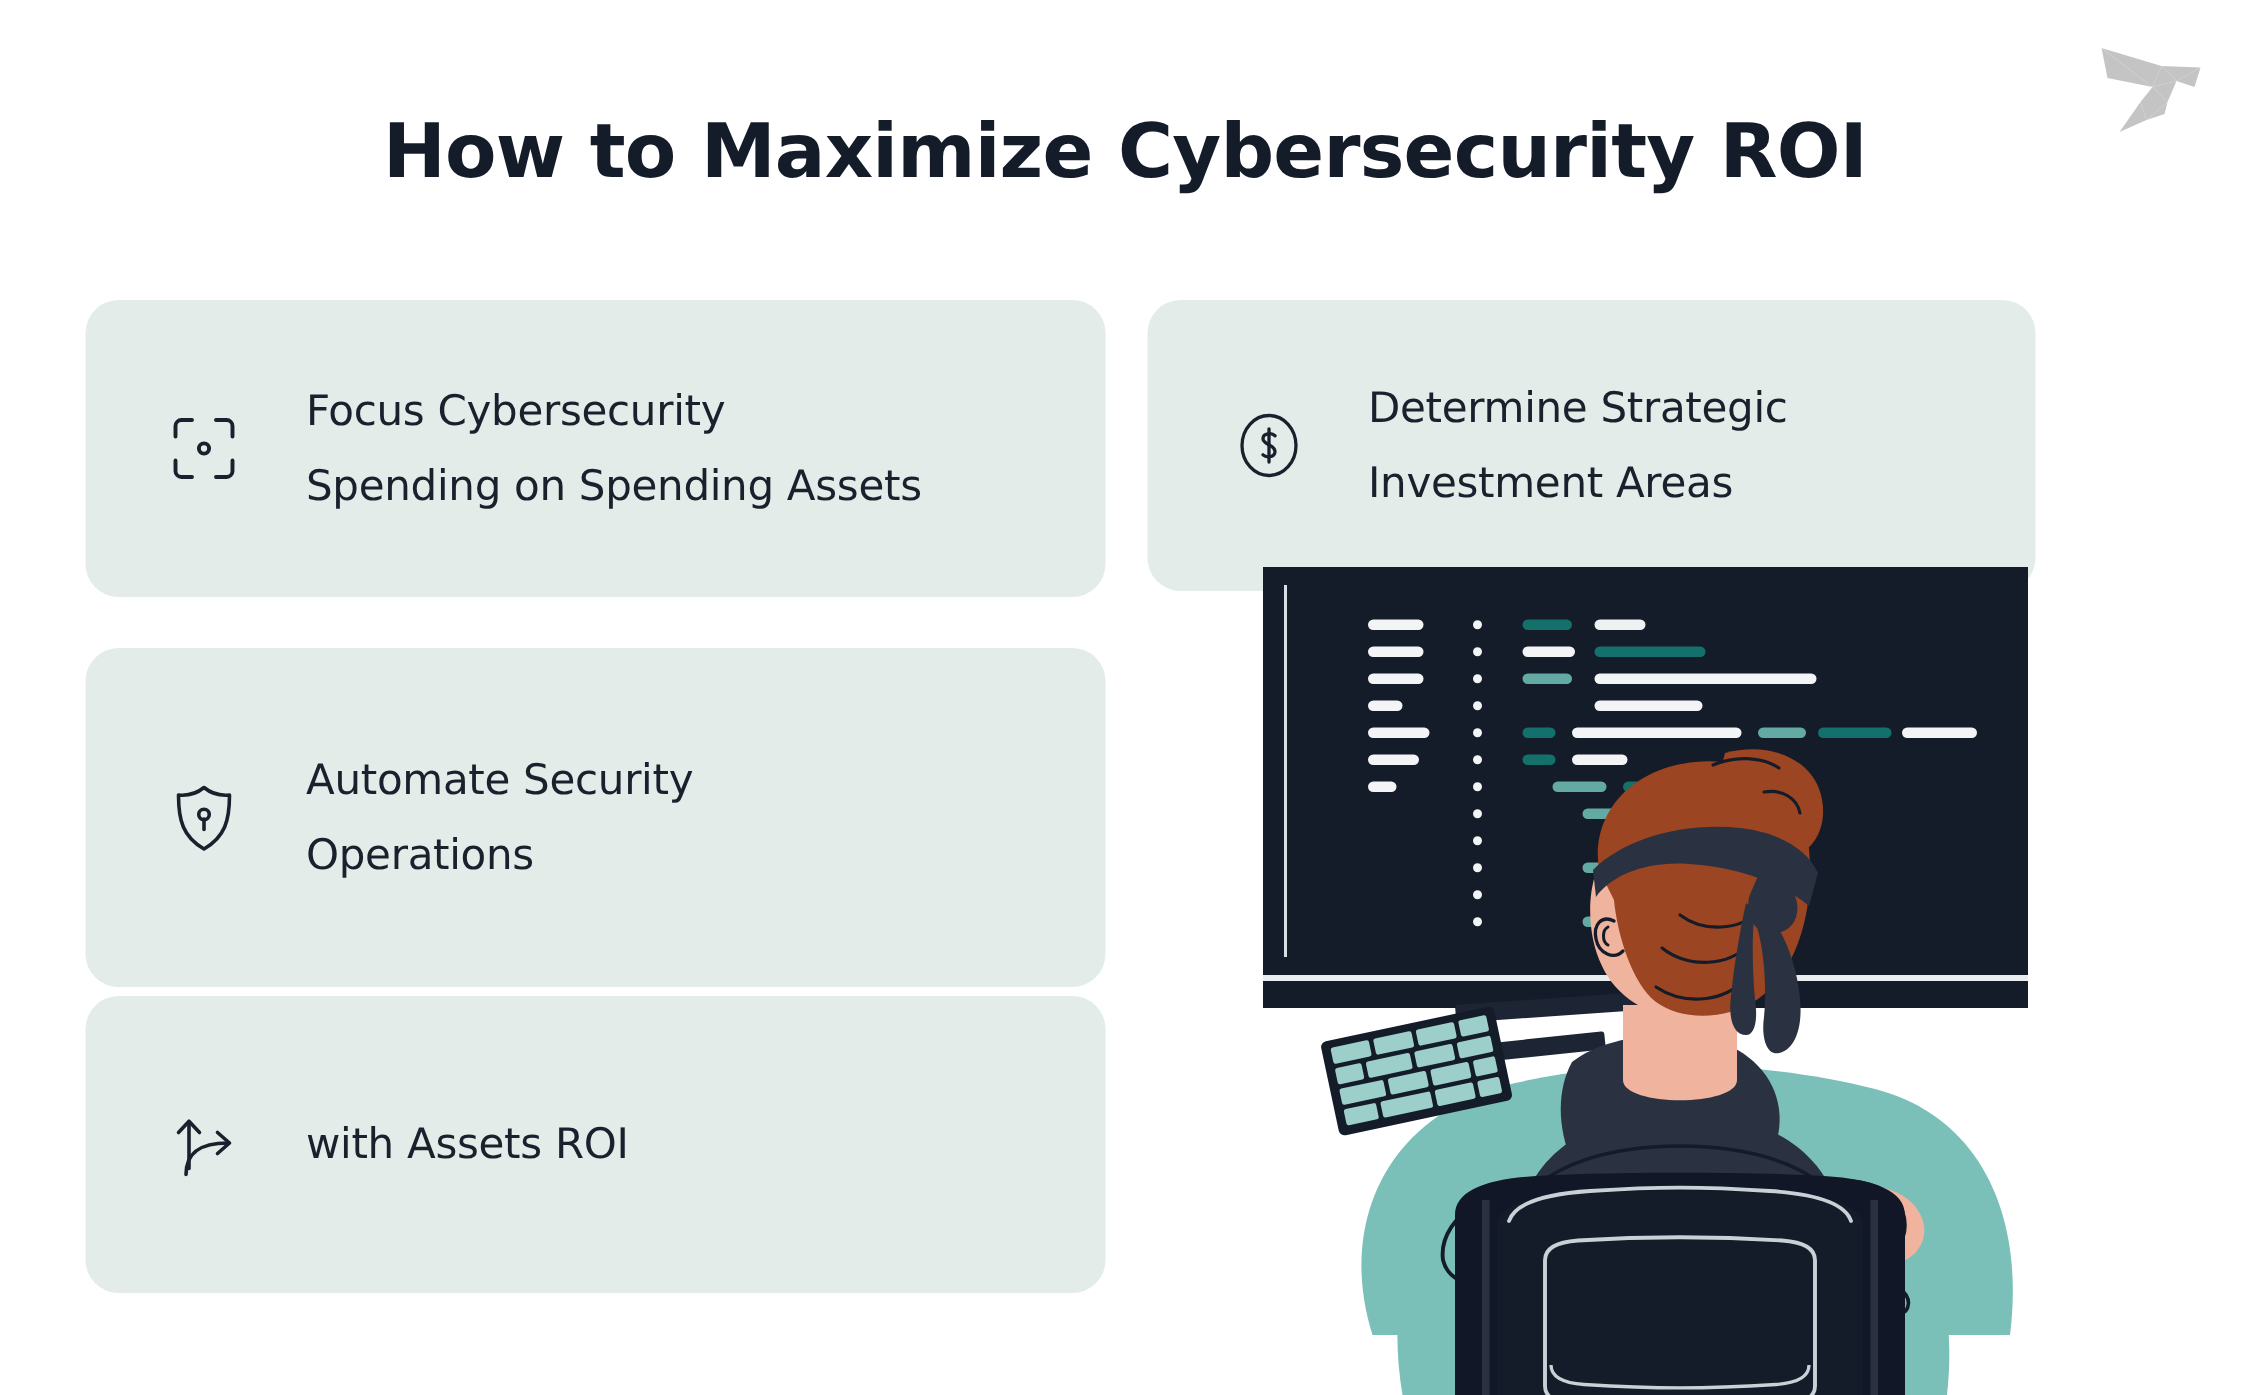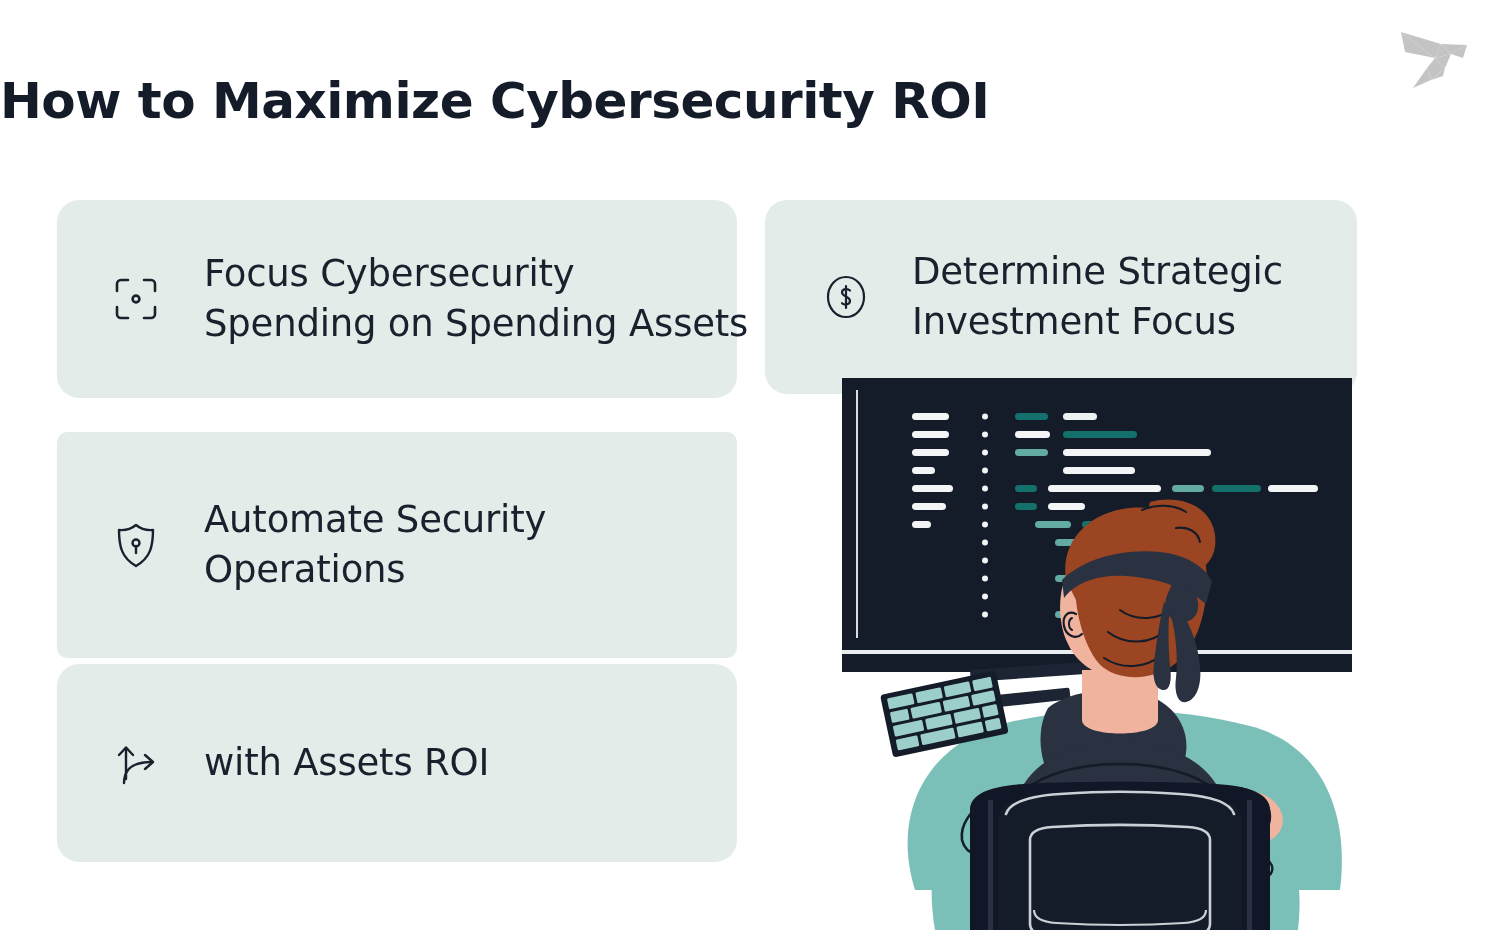--- a/index.html
+++ b/index.html
@@ -24,40 +24,41 @@
     width: 106px;
     height: 82px;
   }
 
   
   .title {
     position: absolute;
     top: 72px;
     left: 0;
     width: 1500px;
+    text-align: center;
     font-family: "DejaVu Sans", sans-serif;
     font-weight: bold;
     font-size: 50px;
     letter-spacing: -0.5px;
     color: #141b29;
     white-space: nowrap;
   }
 
   
   .card {
     position: absolute;
     background: #e4ecea;
     border-radius: 22px;
     box-sizing: border-box;
     display: flex;
     align-items: center;
   }
   .card-left  { left: 57px;  width: 680px; }
   .card-1 { top: 200px; height: 198px; }
-  .card-2 { top: 432px; height: 226px; border-radius: 10px; }
+  .card-2 { top: 432px; height: 226px; }
   .card-3 { top: 664px; height: 198px; }
   .card-4 { left: 765px; top: 200px; width: 592px; height: 194px; }
 
   .card-icon {
     position: absolute;
     width: 56px;
     height: 56px;
     display: flex;
     align-items: center;
     justify-content: center;
@@ -73,21 +74,21 @@
     top: 50%;
     transform: translateY(-50%);
   }
   .card-left .card-icon { left: 51px; }
   .card-4 .card-icon { left: 53px; }
 
   .card-text {
     position: absolute;
     left: 147px;
     font-family: "DejaVu Sans", sans-serif;
-    font-size: 37px;
+    font-size: 28px;
     line-height: 50px;
     color: #1a202c;
     font-weight: 400;
     letter-spacing: -0.2px;
   }
   .card-text span { display: block; white-space: nowrap; }
 
   
   .illo {
     position: absolute;
@@ -171,21 +172,21 @@
 <div class="card card-4">
   <div class="card-icon">
     <svg viewBox="0 0 56 56" width="56" height="56" aria-hidden="true">
       <ellipse cx="28" cy="28" rx="18" ry="20" fill="none" stroke="#1a202c" stroke-width="2.2"></ellipse>
       <path d="M32 21.5 C30 19.5 24 19.3 24 23.5 C24 27.5 32 27.5 32 31.8 C32 36.2 26 36.2 24 34.2" fill="none" stroke="#1a202c" stroke-width="2.2" stroke-linecap="round"></path>
       <path d="M28 17 V39" fill="none" stroke="#1a202c" stroke-width="2.2" stroke-linecap="round"></path>
     </svg>
   </div>
   <div class="card-text">
     <span>Determine Strategic</span>
-    <span>Investment Focus</span>
+    <span>Investment Areas</span>
   </div>
 </div>
 
 <div class="illo">
   <svg viewBox="0 0 580 560" width="580" height="560" aria-hidden="true">
     <defs>
       <clipPath id="screenClip">
         <rect x="22" y="10" width="510" height="270" rx="0"></rect>
       </clipPath>
       <clipPath id="frameClip">

